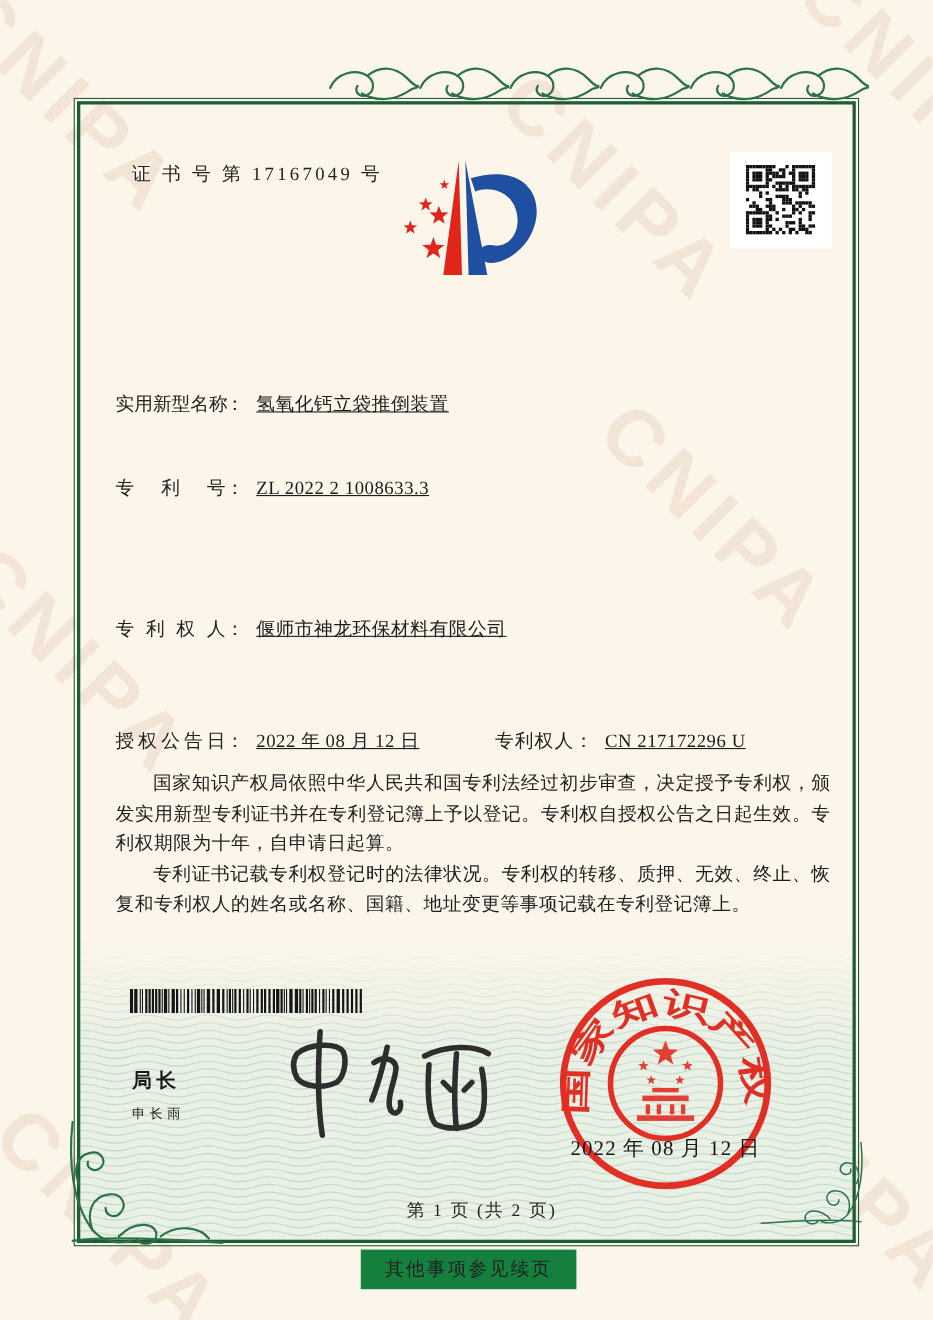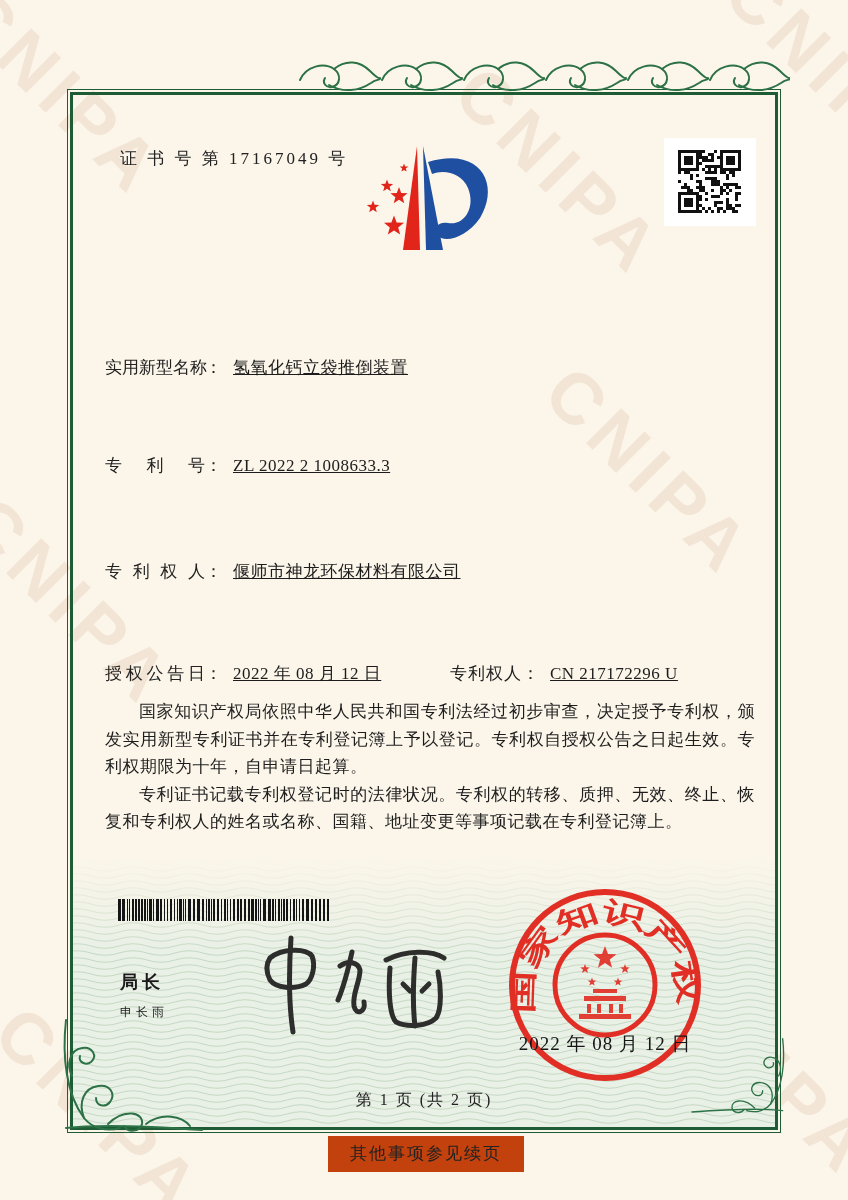--- a/index.html
+++ b/index.html
@@ -24,22 +24,22 @@
   .grant2{position:absolute;left:345px;top:0;white-space:nowrap;}
   .grant2 .flabel{width:auto;letter-spacing:1px;}
   .paras{position:absolute;left:105px;top:698px;width:650px;}
   .paras p{margin:0;font-size:17px;line-height:27.5px;text-indent:2em;
            text-align:justify;color:#1d1d1d;letter-spacing:0.5px;}
   .signer-title{position:absolute;left:120px;top:970px;font-size:18px;letter-spacing:4px;color:#1a1a1a;font-weight:bold;}
   .signer-name{position:absolute;left:120px;top:1004px;font-size:12px;letter-spacing:4px;color:#1a1a1a;}
   .seal-date{position:absolute;left:505px;top:1031px;width:200px;text-align:center;
              font-size:19px;letter-spacing:1px;color:#151515;z-index:5;}
   .footer-page{position:absolute;left:70px;top:1090px;width:708px;text-align:center;
-               font-size:16px;letter-spacing:2px;color:#222;}
-  .contbox{position:absolute;left:328px;top:1136px;width:196px;height:36px;background:#c2410c;
+               font-size:16px;letter-spacing:2px;color:#222;padding-left:14px;}
+  .contbox{position:absolute;left:328px;top:1136px;width:196px;height:36px;background:#15803d;
            text-align:center;line-height:36px;font-size:17px;letter-spacing:2px;color:#222;}
   svg{position:absolute;}
   .orn{stroke:#2d7246;fill:none;stroke-width:2;stroke-linecap:round;}
 </style>
 </head>
 <body>
 
 <div class="page">
 
   <div class="wm" style="left:-70px;top:50px">CNIPA</div>
@@ -364,21 +364,21 @@
         <rect x="45" y="60" width="3" height="3"></rect>
         <rect x="54" y="60" width="3" height="3"></rect>
         <rect x="57" y="60" width="3" height="3"></rect>
       </svg>
   </div>
 
 
   <div class="field-row" style="top:356px">
     <span class="flabel">实用新型名称</span><span class="fcolon">：</span><span class="fvalue">氢氧化钙立袋推倒装置</span>
   </div>
-  <div class="field-row" style="top:454px">
+  <div class="field-row" style="top:432px">
     <span class="flabel">专利号</span><span class="fcolon">：</span><span class="fvalue">ZL 2022 2 1008633.3</span>
   </div>
   <div class="field-row" style="top:560px">
     <span class="flabel">专利权人</span><span class="fcolon">：</span><span class="fvalue">偃师市神龙环保材料有限公司</span>
   </div>
   <div class="field-row" style="top:662px">
     <span class="flabel">授权公告日</span><span class="fcolon">：</span><span class="fvalue">2022 年 08 月 12 日</span>
     <span class="grant2">
       <span class="flabel">专利权人</span><span class="fcolon">：</span><span class="fvalue">CN 217172296 U</span>
     </span>

